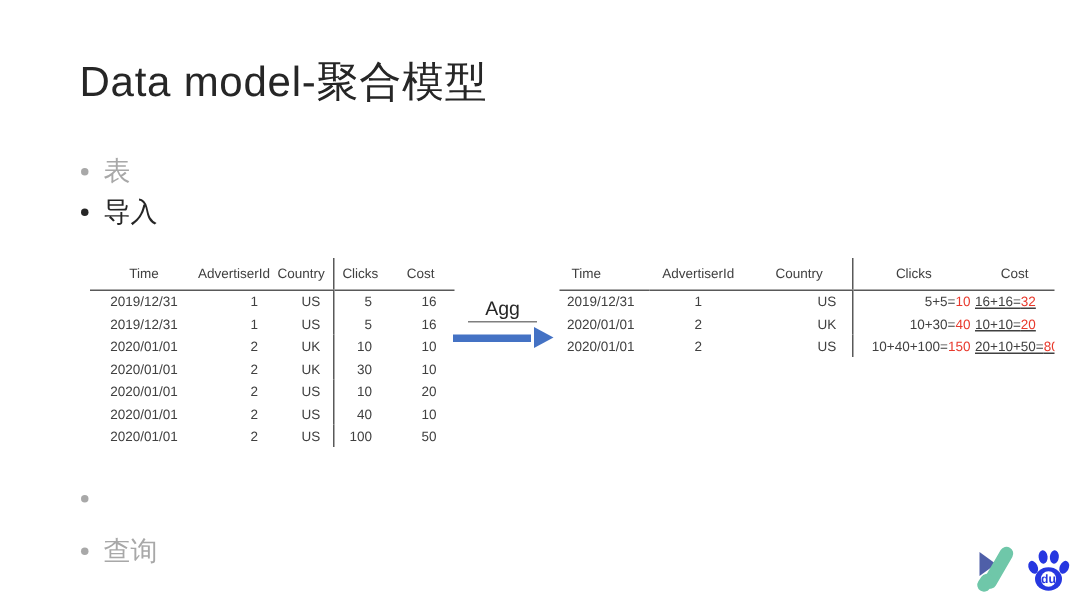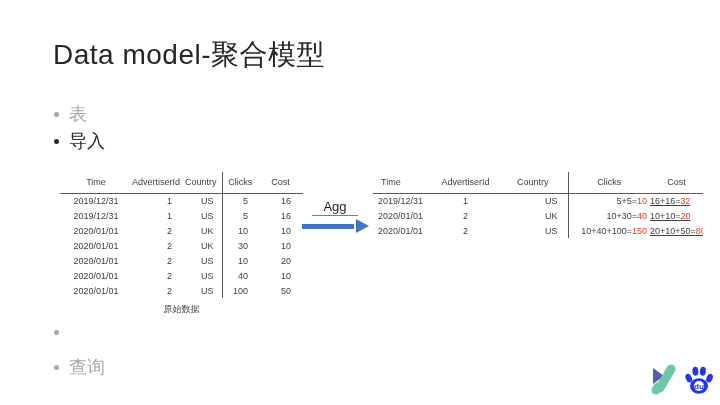--- a/index.html
+++ b/index.html
@@ -153,21 +153,20 @@
         </tr>
         <tr>
           <td class="c0">2020/01/01</td>
           <td class="c1">2</td>
           <td class="c2">US</td>
           <td class="c3 divider">100</td>
           <td class="c4">50</td>
         </tr>
       </tbody>
   </table>
-  <div class="caption">原始数据</div>
 </div>
 
 <div class="aggflow">
   <span class="agg-label">Agg</span>
   <div class="arrow">
     <div class="shaft"></div>
     <div class="head"></div>
   </div>
 </div>
 

